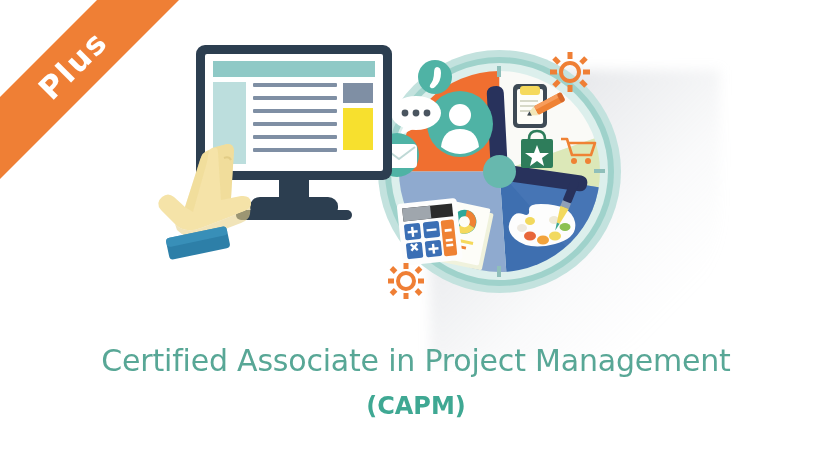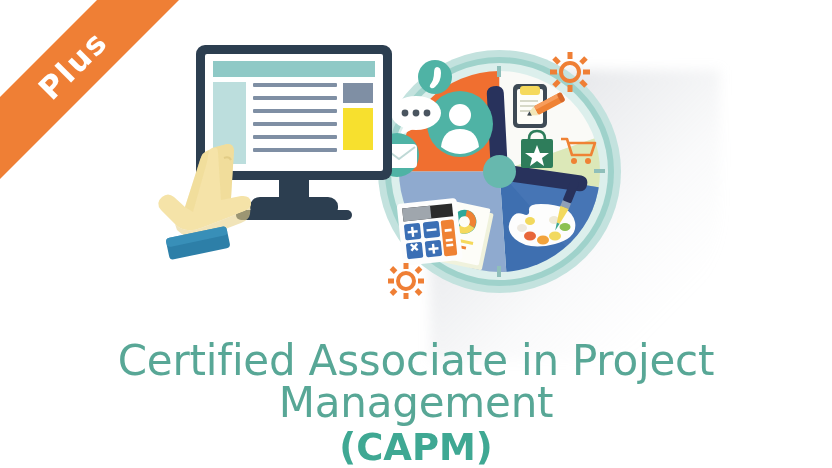--- a/index.html
+++ b/index.html
@@ -65,25 +65,25 @@
   #needle-hr{left:118px;top:114px;width:92px;height:16px;transform-origin:4% 50%;transform:rotate(8deg);}
   .tick{position:absolute;background:#8FBFBA;z-index:24;}
 
   
   .ic{position:absolute;z-index:28;}
   .tealcirc{border-radius:50%;background:#4FB3A5;}
 
   
   #title-block{position:absolute;left:0;top:340px;width:832px;text-align:center;z-index:45;}
   #title-main{
-    color:#58A796;font-size:42px;line-height:42px;font-weight:400;
+    color:#58A796;font-size:30px;line-height:42px;font-weight:400;
     font-family:"DejaVu Sans", sans-serif;letter-spacing:-0.2px;
   }
   #title-sub{
-    color:#3FA893;font-size:37px;line-height:40px;font-weight:bold;
+    color:#3FA893;font-size:24px;line-height:40px;font-weight:bold;
     font-family:"DejaVu Sans", sans-serif;margin-top:4px;
   }
 </style>
 </head>
 <body>
 
 <div id="card">
 
   <div id="long-shadow"></div>
 

